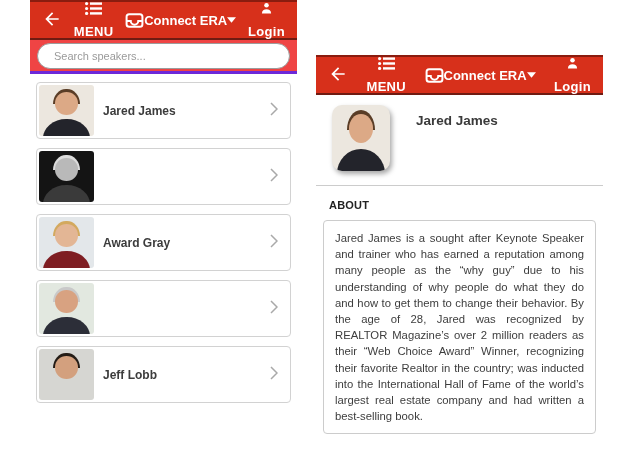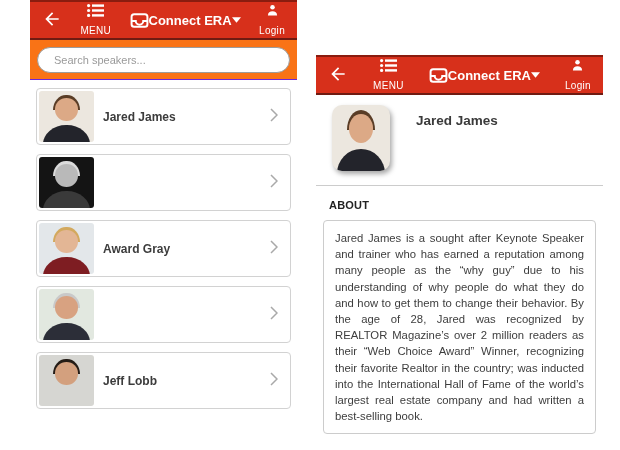--- a/index.html
+++ b/index.html
@@ -21,27 +21,27 @@
     height:40px;background:var(--header-red);
     border-top:2px solid rgba(74,12,5,.55);
     border-bottom:2px solid var(--header-border-dark);
     display:flex;align-items:center;justify-content:space-between;
     padding:0 12px;color:#fff;
   }
   .iconbtn,.stackbtn,.titlegroup{
     background:none;border:0;color:#fff;cursor:pointer;
     display:flex;align-items:center;
   }
-  .stackbtn{flex-direction:column;gap:6px;font-size:10px;font-weight:normal;letter-spacing:.3px}
+  .stackbtn{flex-direction:column;gap:6px;font-size:13px;font-weight:bold;letter-spacing:.3px}
   .titlegroup{font-size:13px;font-weight:bold}
   .titlegroup svg{display:block}
 
   
   .searchbar{
-    height:40px;background:#f97316;border-bottom:1px solid #6d28d9;
+    height:34px;background:#ef4444;border-bottom:3px solid #6d28d9;
     display:flex;align-items:center;padding:0 7px;
   }
   .searchbar input{
     width:100%;height:26px;border-radius:13px;border:1px solid #9c9c9c;
     padding:0 16px;font-size:11px;color:#555;background:#fff;outline:none;
     font-family:"Liberation Sans",sans-serif;
   }
   .searchbar input::placeholder{color:#9a9a9a}
 
   

